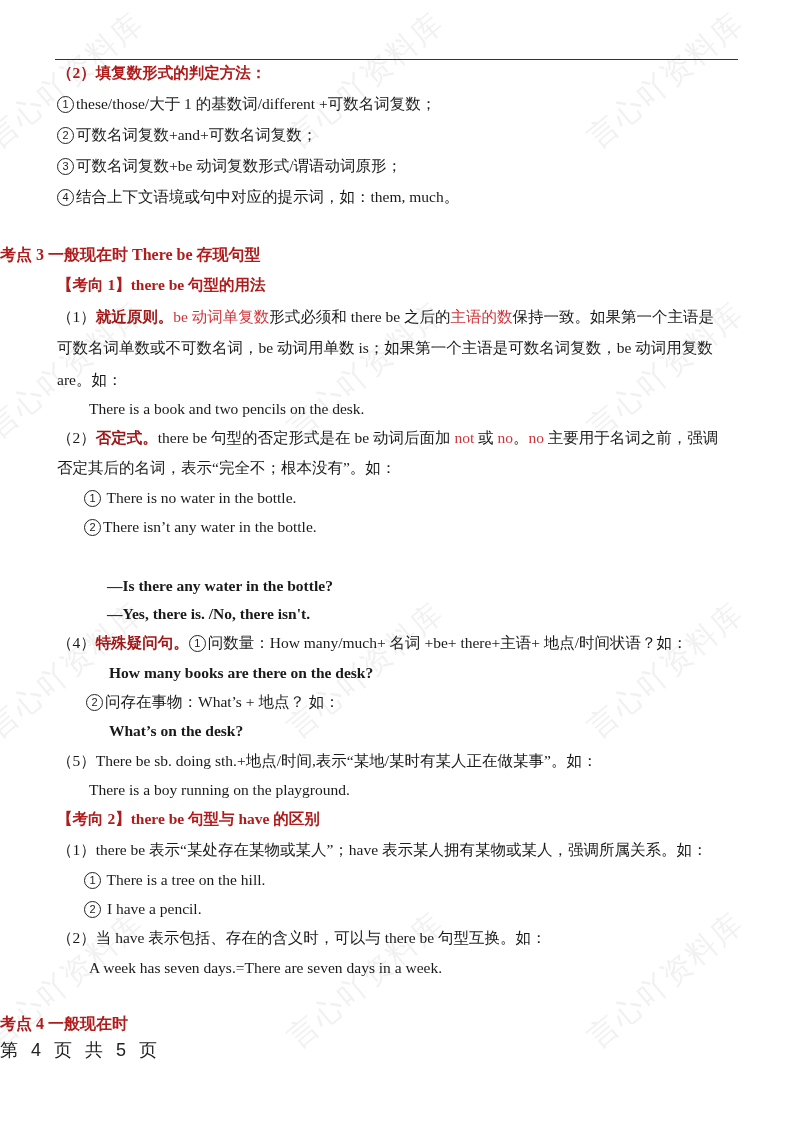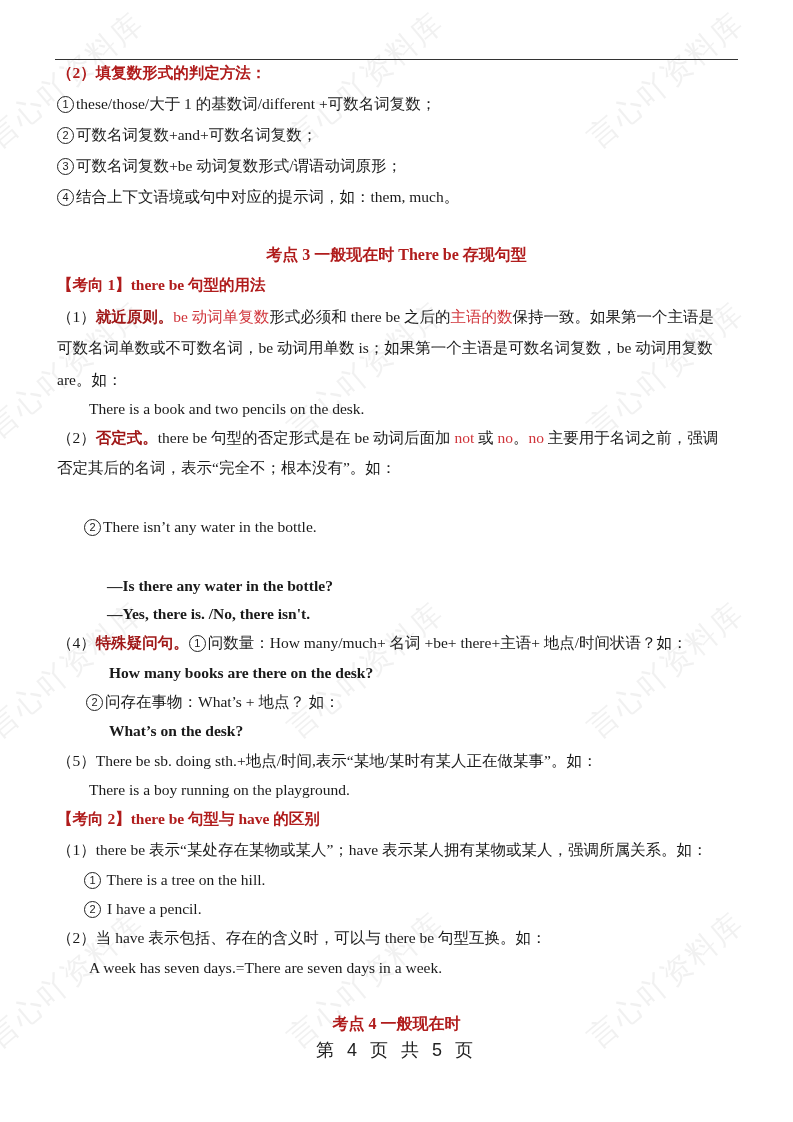--- a/index.html
+++ b/index.html
@@ -9,21 +9,21 @@
   .wm { position:absolute; font-family:"DejaVu Sans",sans-serif; font-size:30px;
         color:rgba(150,150,150,0.13); transform:rotate(-40deg); white-space:nowrap;
         letter-spacing:2px; }
   .page { position:absolute; inset:0; z-index:1; }
   .rule { position:absolute; left:55px; width:683px; top:59px; height:0;
           border-top:1.3px solid #333; }
   .ln { position:absolute; left:57px; font-size:15.5px; line-height:20px; white-space:nowrap; }
   .ind1 { left:89px; }
   .ind2 { left:107px;font-weight:bold; }
   .ind1b { left:84px; }
-  .center { left:0; right:0; text-align:center; }
+  .center { left:0; right:0; text-align:left; }
   .h-red { color:#b01c1c; font-weight:bold; }
   .lbl { color:#a01818; font-weight:bold; }
   .hl { color:#d0343a; }
   .circ { display:inline-block; width:15px; height:15px; border:1px solid #222; border-radius:50%;
           font-size:11px; line-height:15px; text-align:center; margin-right:2px; vertical-align:1px;
           font-family:"Liberation Sans",sans-serif; }
   .sec-title { font-size:16px; font-weight:bold; color:#b01c1c; }
   .footer { font-size:18px; letter-spacing:4px; color:#222; font-family:Liberation Sans, sans-serif; }
 </style>
 </head>
@@ -57,20 +57,21 @@
 
   <div class="ln h-red" style="top:275px">【考向 1】there be 句型的用法</div>
 
   <div class="ln" style="top:307px"><span>（1）</span><span class="lbl">就近原则。</span><span class="hl">be 动词单复数</span><span>形式必须和 there be 之后的</span><span class="hl">主语的数</span><span>保持一致。如果第一个主语是</span></div>
   <div class="ln" style="top:338px">可数名词单数或不可数名词，be 动词用单数 is；如果第一个主语是可数名词复数，be 动词用复数</div>
   <div class="ln" style="top:370px">are。如：</div>
   <div class="ln ind1" style="top:399px">There is a book and two pencils on the desk.</div>
 
   <div class="ln" style="top:428px"><span>（2）</span><span class="lbl">否定式。</span><span>there be 句型的否定形式是在 be  动词后面加 </span><span class="hl">not</span><span> 或 </span><span class="hl">no</span><span>。</span><span class="hl">no</span><span> 主要用于名词之前，强调</span></div>
   <div class="ln" style="top:458px">否定其后的名词，表示“完全不；根本没有”。如：</div>
+  <div class="ln ind1b" style="top:488px"><span class="circ">1</span><span> There is no water in the bottle.</span></div>
   <div class="ln ind1b" style="top:517px"><span class="circ">2</span><span>There isn’t any water in the bottle.</span></div>
 
   <div class="ln ind2" style="top:576px">—Is there any water in the bottle?</div>
   <div class="ln ind2" style="top:604px">—Yes, there is. /No, there isn't.</div>
 
   <div class="ln" style="top:633px"><span>（4）</span><span class="lbl">特殊疑问句。</span><span class="circ">1</span><span>问数量：How many/much+  名词  +be+ there+主语+  地点/时间状语？如：</span></div>
   <div class="ln ind2" style="top:663px;left:109px">How many books are there on the desk?</div>
   <div class="ln" style="top:692px;left:86px"><span class="circ">2</span><span>问存在事物：What’s +  地点？   如：</span></div>
   <div class="ln ind2" style="top:721px;left:109px">What’s on the desk?</div>
 

